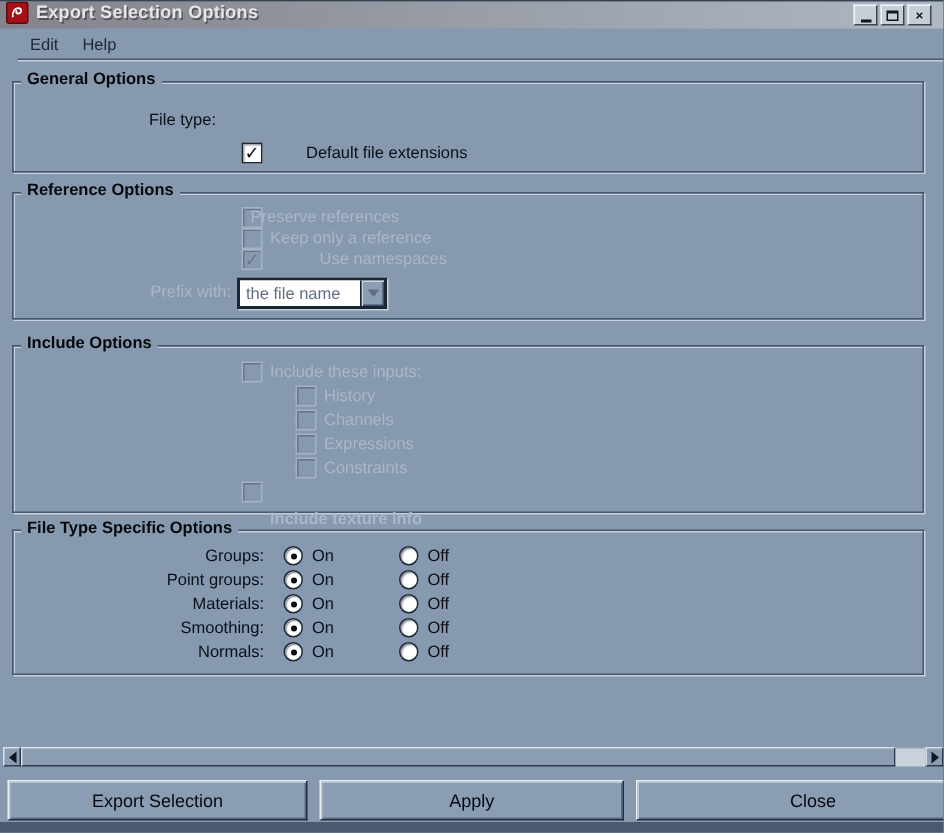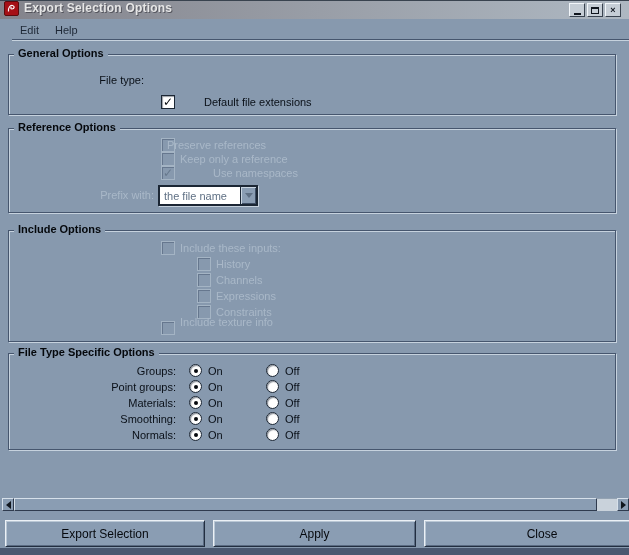--- a/index.html
+++ b/index.html
@@ -145,21 +145,21 @@
     <span class="dlbl" style="left:171px;top:11px;">Include these inputs:</span>
     <span class="cb dis" style="left:188px;top:26px;"></span>
     <span class="dlbl" style="left:207px;top:27px;">History</span>
     <span class="cb dis" style="left:188px;top:42px;"></span>
     <span class="dlbl" style="left:207px;top:43px;">Channels</span>
     <span class="cb dis" style="left:188px;top:58px;"></span>
     <span class="dlbl" style="left:207px;top:59px;">Expressions</span>
     <span class="cb dis" style="left:188px;top:74px;"></span>
     <span class="dlbl" style="left:207px;top:75px;">Constraints</span>
     <span class="cb dis" style="left:152px;top:90px;"></span>
-    <span class="dlbl" style="left:171px;top:85px;">Include texture info</span>
+    <span class="dlbl" style="left:171px;top:109px;font-weight:bold;">Include texture info</span>
   </div>
 
   <div class="group" style="top:352px;height:97px;">
     <span class="glabel">File Type Specific Options</span>
 
     <span class="lbl r" style="left:20px;top:11px;width:147px;">Groups:</span>
     <span class="radio on" style="left:180px;top:10px;"></span>
     <span class="lbl" style="left:199px;top:11px;">On</span>
     <span class="radio" style="left:257px;top:10px;"></span>
     <span class="lbl" style="left:276px;top:11px;">Off</span>

